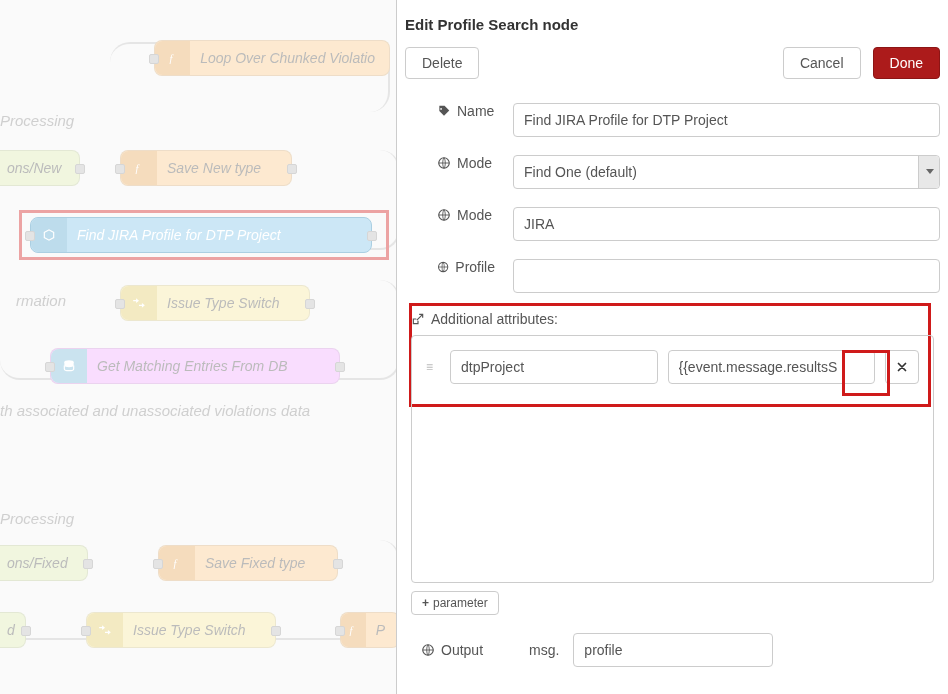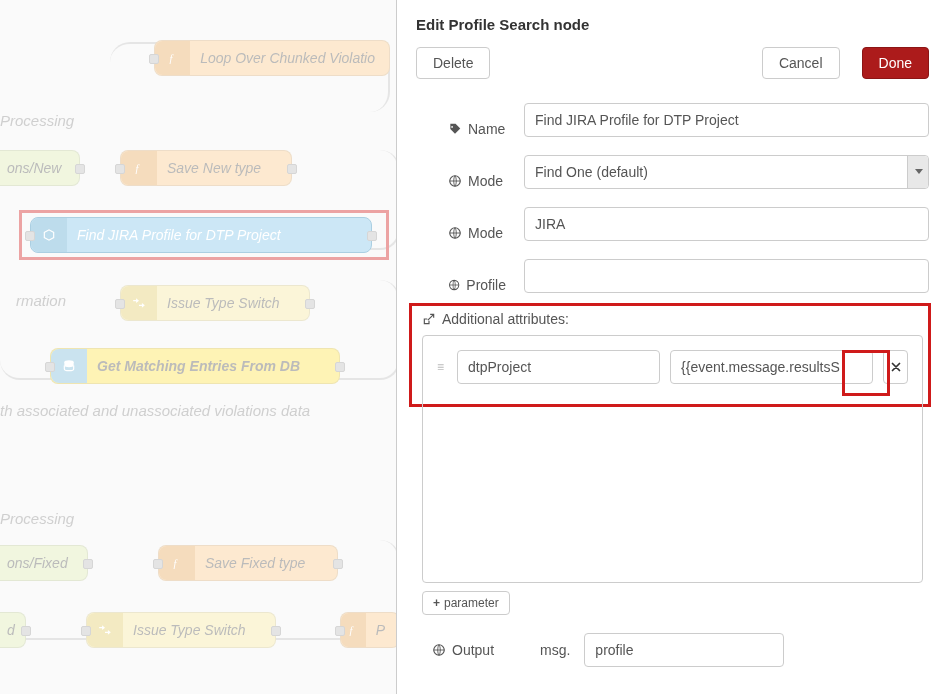--- a/index.html
+++ b/index.html
@@ -54,21 +54,21 @@
     border: 1px solid #999;
     border-radius: 2px;
   }
   .node .port.left { left: -6px; top: 13px; }
   .node .port.right { right: -6px; top: 13px; }
   .orange { background: #f9c98a; }
   .orange .icon-box { background: #e6a75a; }
   .green  { background: #dbe8b0; }
   .yellow { background: #f5e79f; }
   .yellow .icon-box { background: #e2cb66; }
-  .blue   { background: #fde047; font-weight: bold; }
+  .blue   { background: #f0abfc; }
   .blue  .icon-box { background: #7cbad7; }
   .blue-hl { background: #7fc3e8; border: 1px solid #2d87b7; color: #fff; }
   .blue-hl .icon-box { background: #5aa8cf; }
   .comment {
     position: absolute;
     color: #888;
     font-style: italic;
     font-size: 15px;
   }
   .wire {
@@ -81,52 +81,52 @@
     border: 3px solid #cf1a1a;
   }
 
   
   .panel {
     position: absolute;
     right: 0; top: 0;
     width: 552px; height: 694px;
     background: #fff;
     border-left: 1px solid #ccc;
-    padding: 16px 19px;
+    padding: 16px 8px;
     overflow: hidden;
   }
   .panel h3 {
     font-size: 15px;
     font-weight: 700;
     color: #333;
     margin-bottom: 14px;
   }
   .btn-row {
     display: flex;
-    gap: 22px;
+    gap: 12px;
     margin-bottom: 24px;
   }
   .btn {
     border: 1px solid #ccc;
     background: #fff;
     color: #555;
     padding: 7px 16px;
     border-radius: 4px;
     font-size: 14px;
     cursor: pointer;
   }
   .btn.danger {
     background: #ac1b1b;
     border-color: #8c1515;
     color: #fff;
   }
   .spacer { flex: 1; }
   .form-row {
     display: flex;
-    align-items: flex-end;
+    align-items: flex-start;
     margin-bottom: 18px;
     gap: 18px;
   }
   .form-label {
     width: 90px;
     display: flex;
     align-items: center;
     gap: 6px;
     color: #555;
     font-size: 14px;

